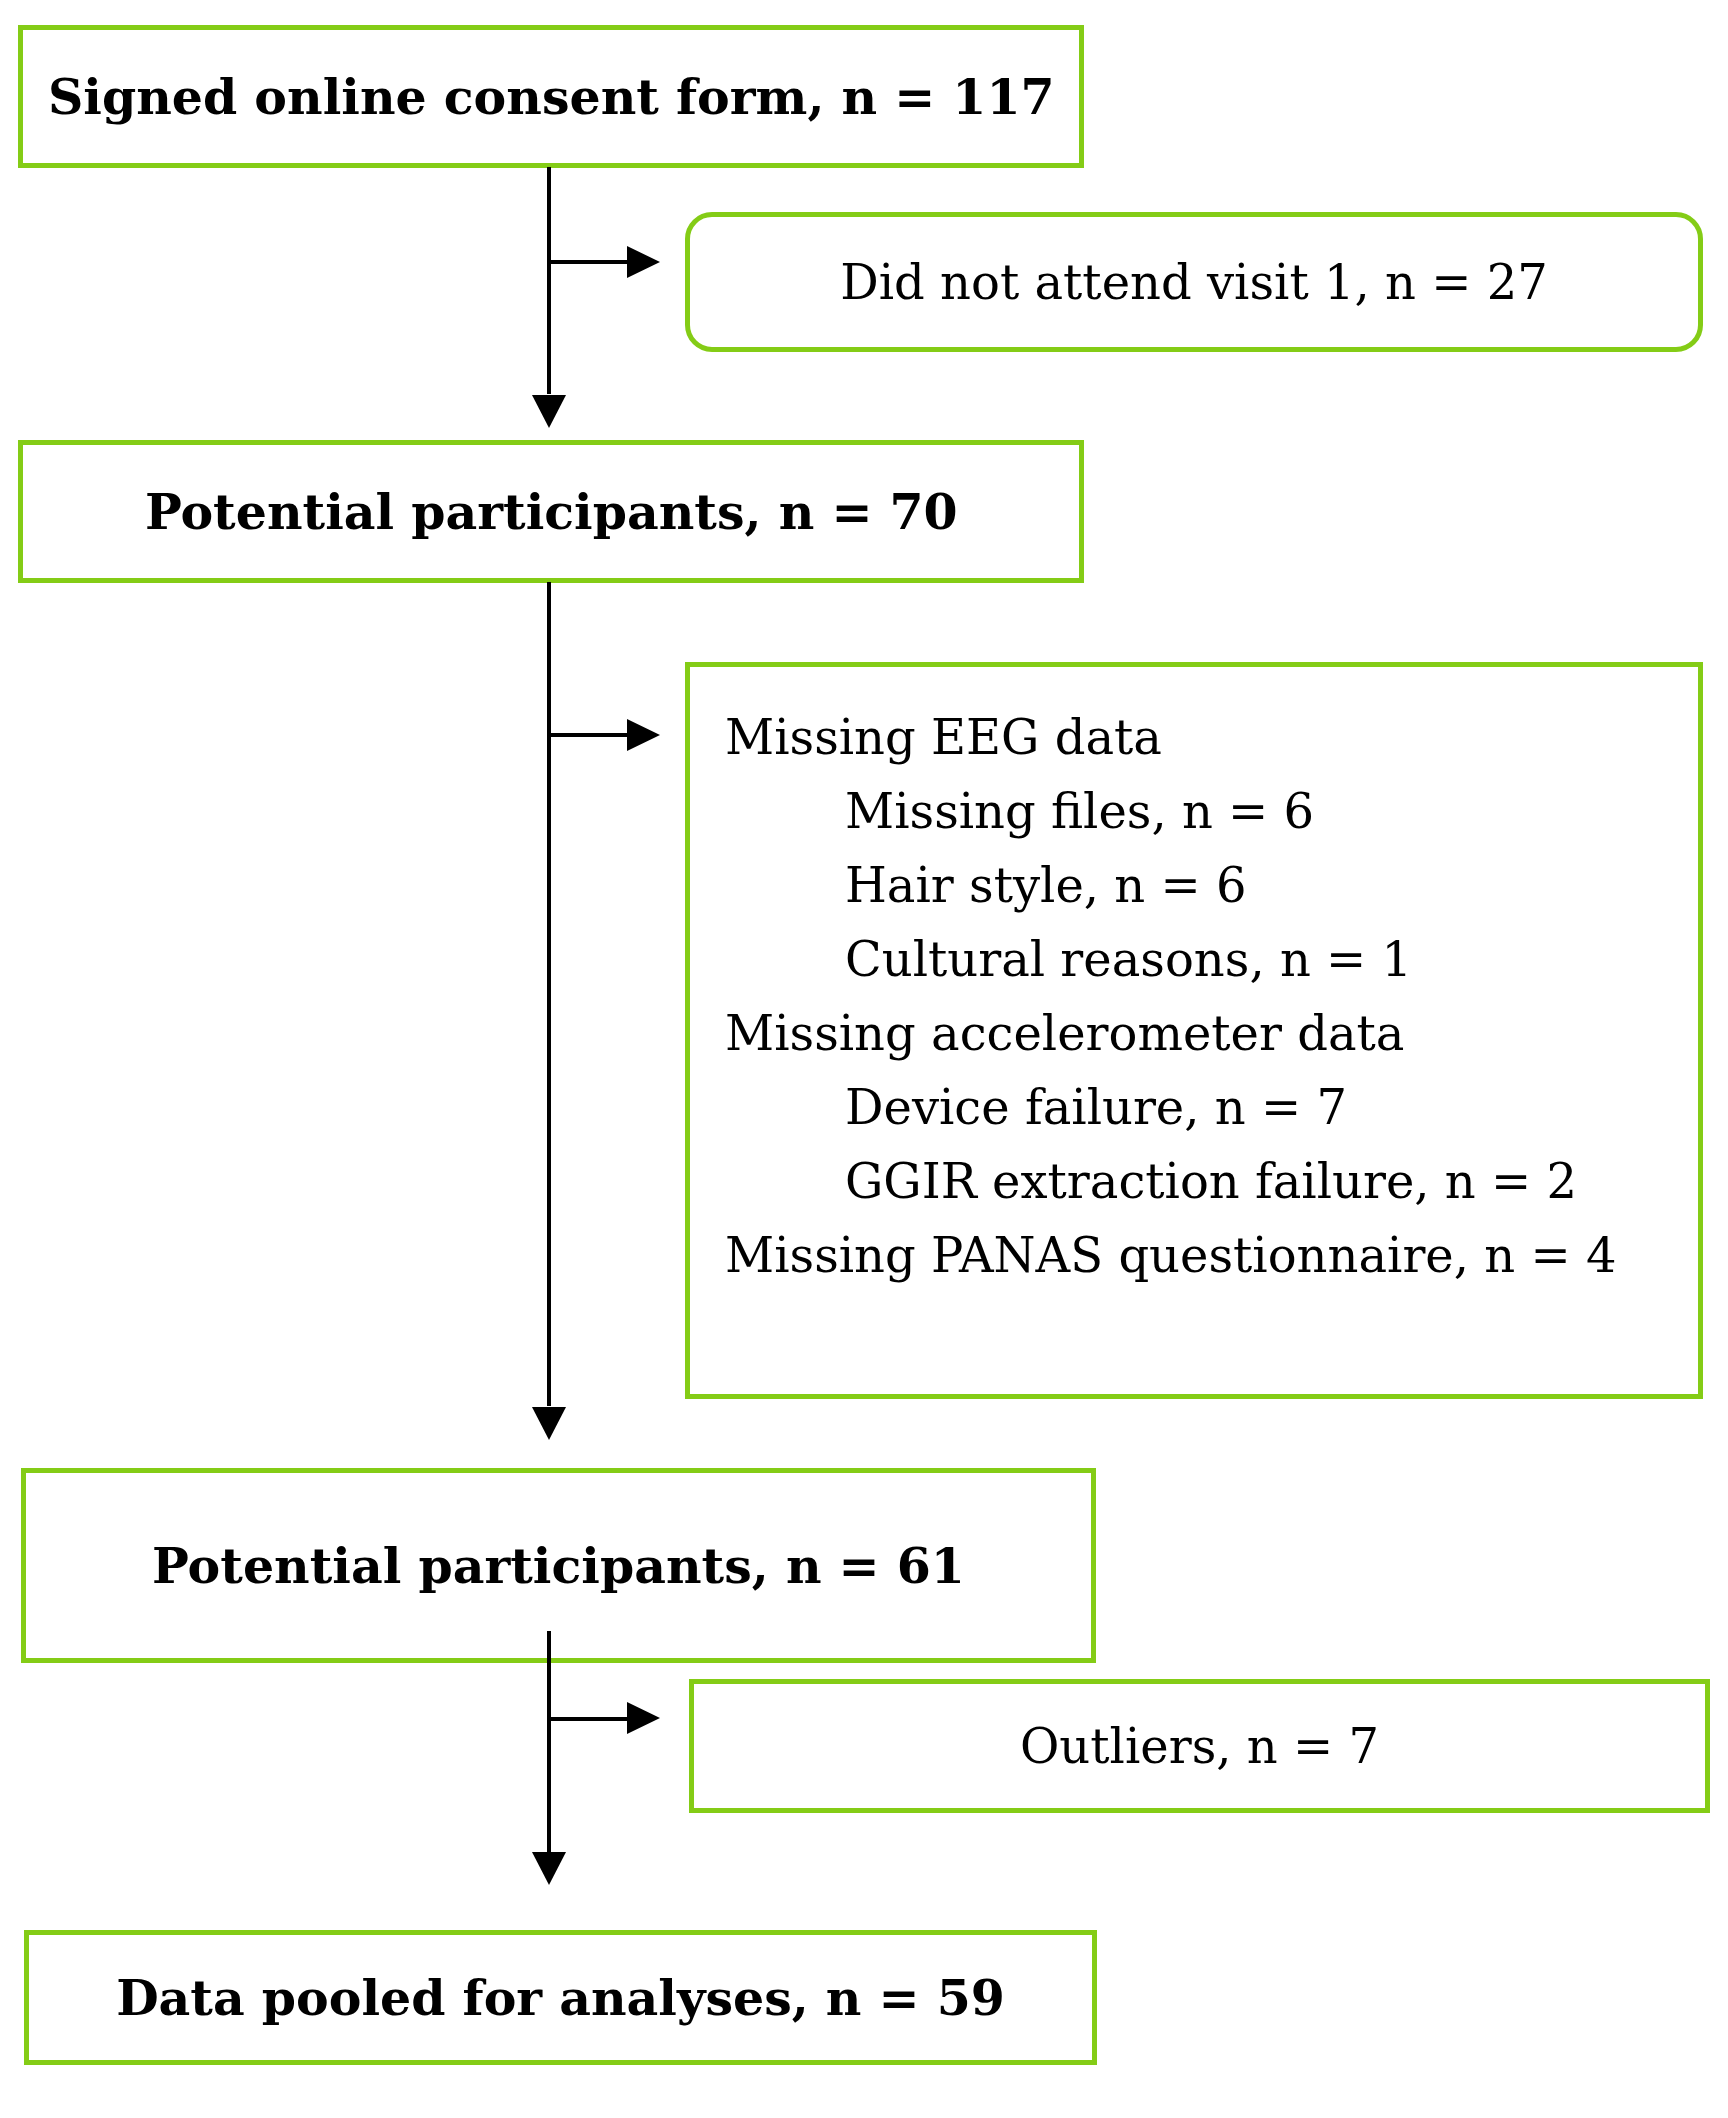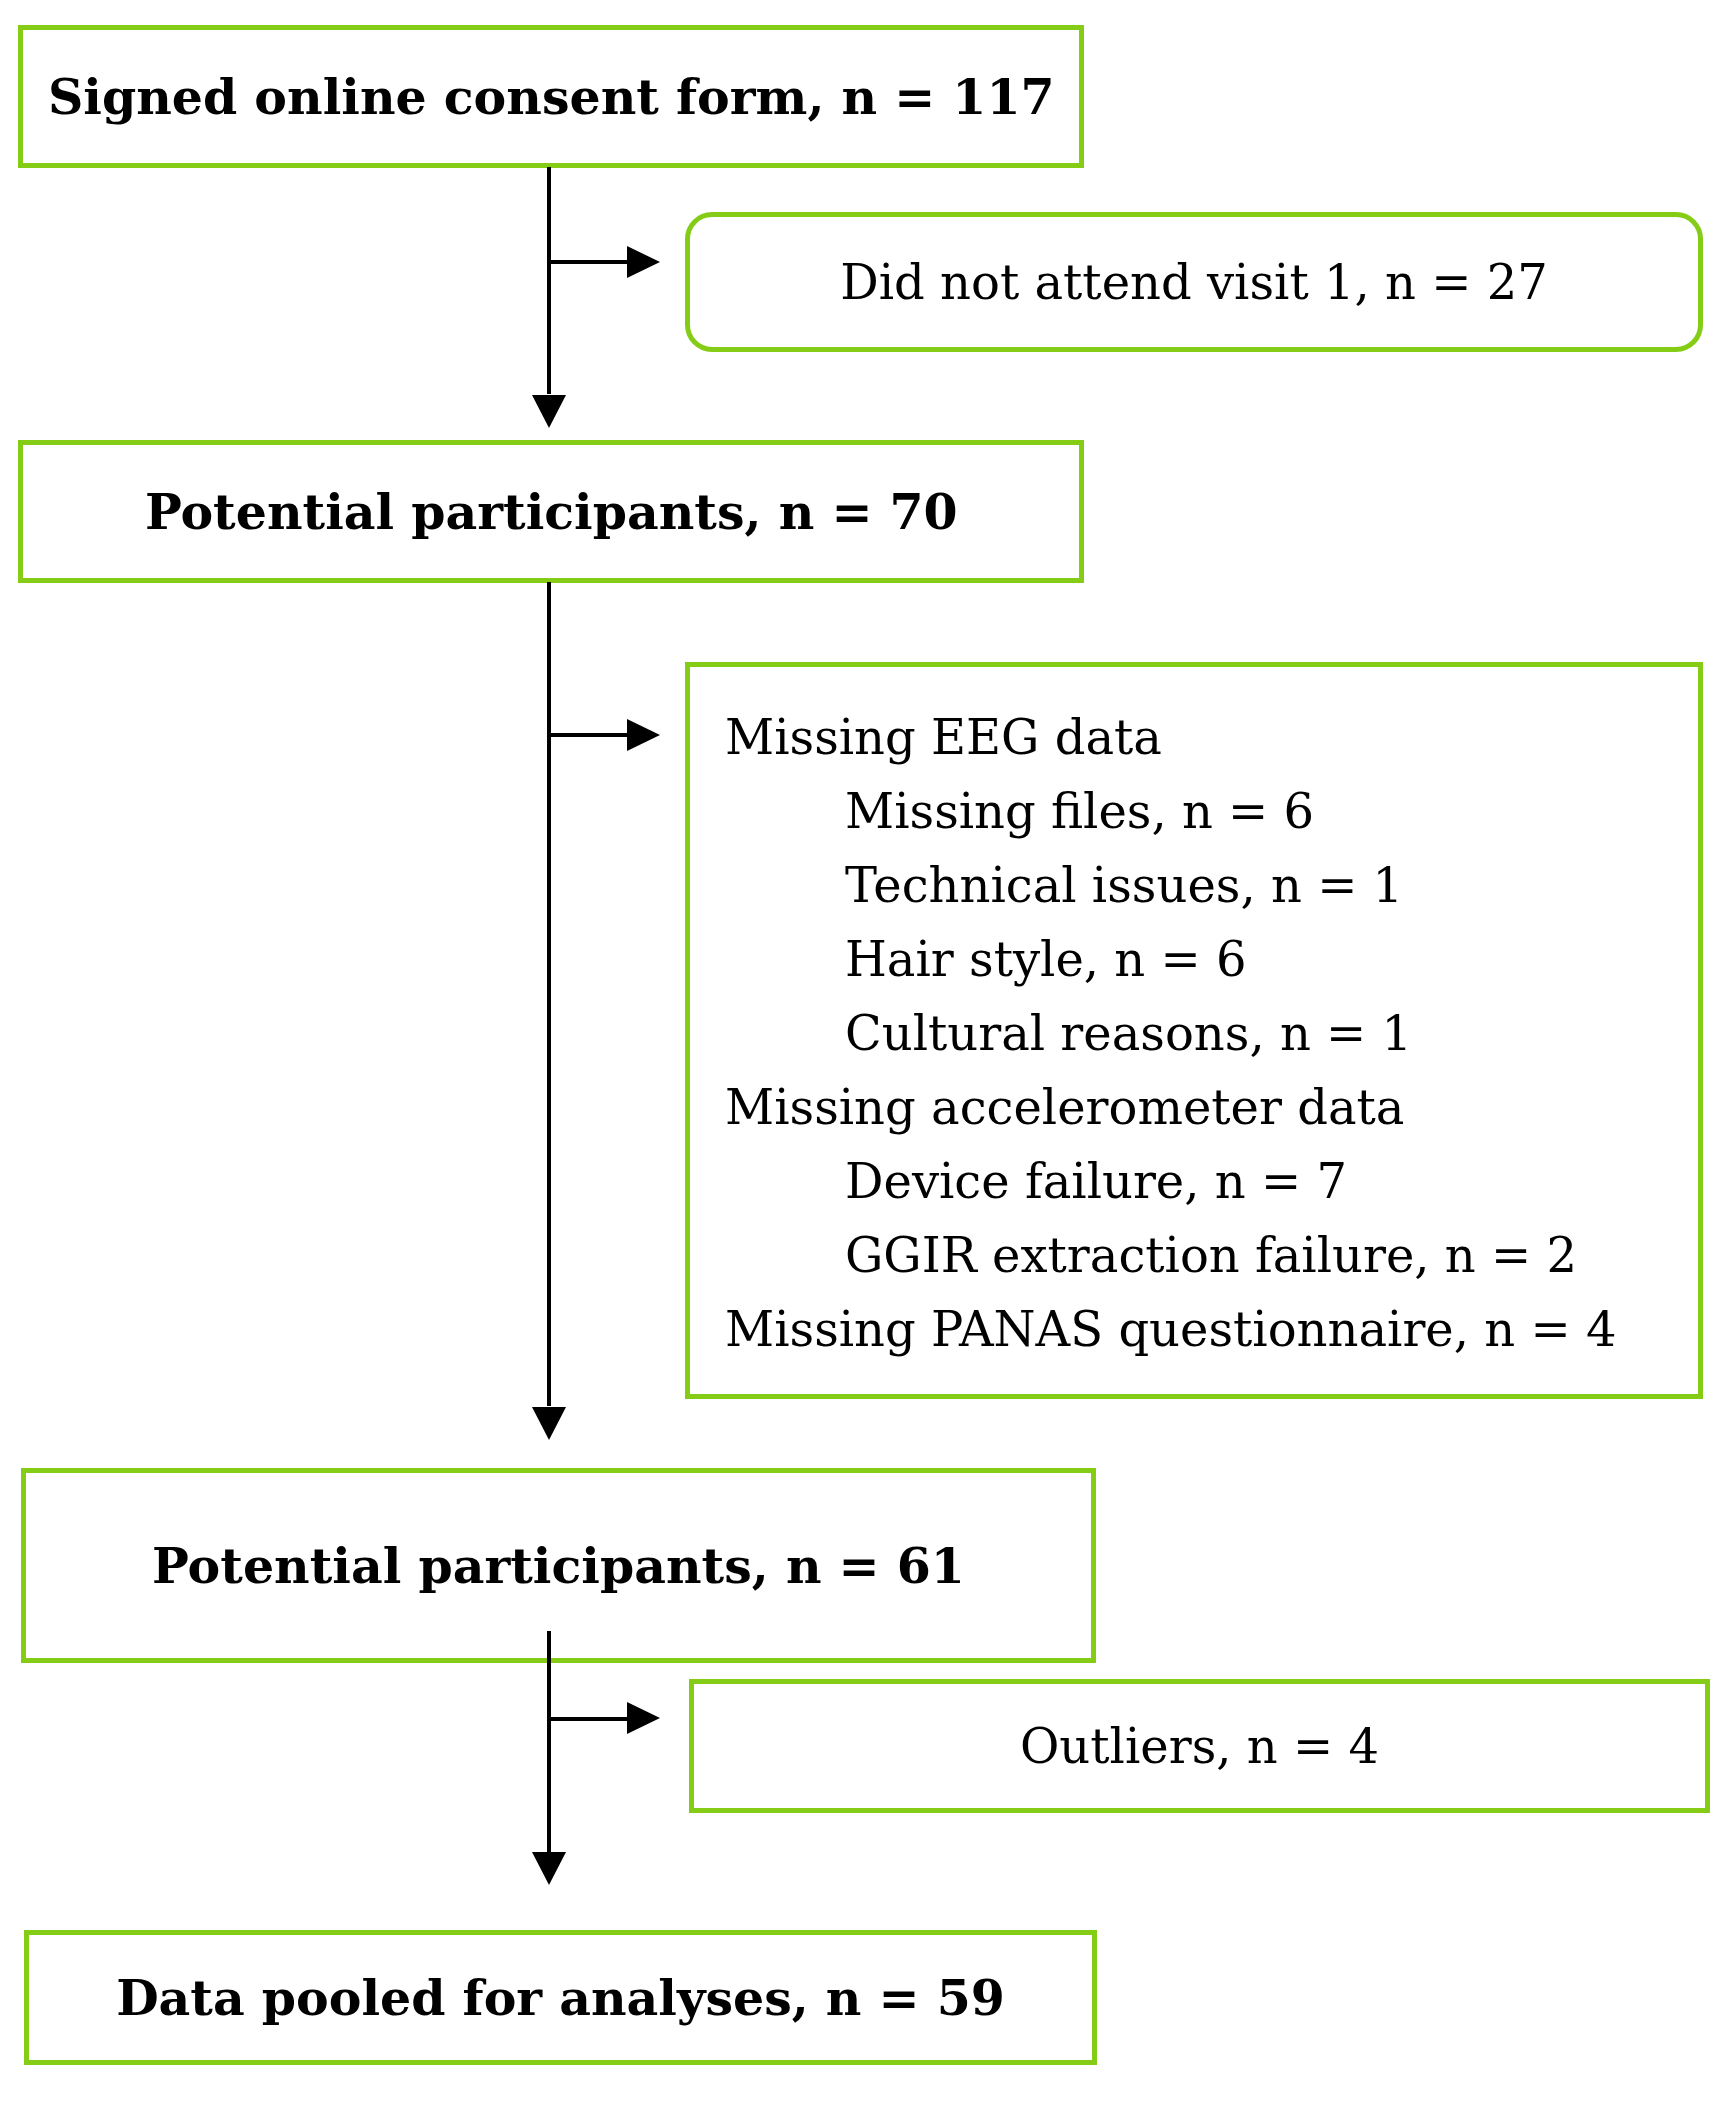--- a/index.html
+++ b/index.html
@@ -89,40 +89,39 @@
   </div>
 
   <div class="vline" id="vline-2"></div>
   <div class="hline" id="branch-2"></div>
   <div class="arrow-right" id="arrow-right-2"></div>
   <div class="arrow-down" id="arrow-down-2"></div>
 
   <div class="node" id="exclusion">
       <div class="xline indent-0">Missing EEG data</div>
       <div class="xline indent-1">Missing files, n = 6</div>
-      <div class="xline indent-1">Technical issues, n = 1</div>
       <div class="xline indent-1">Hair style, n = 6</div>
       <div class="xline indent-1">Cultural reasons, n = 1</div>
       <div class="xline indent-0">Missing accelerometer data</div>
       <div class="xline indent-1">Device failure, n = 7</div>
       <div class="xline indent-1">GGIR extraction failure, n = 2</div>
       <div class="xline indent-0">Missing PANAS questionnaire, n = 4</div>
     </div>
 
   <div class="node main" id="potential-61">
     <span class="lbl">Potential participants, n = 61</span>
   </div>
 
   <div class="vline" id="vline-3"></div>
   <div class="hline" id="branch-3"></div>
   <div class="arrow-right" id="arrow-right-3"></div>
   <div class="arrow-down" id="arrow-down-3"></div>
 
   <div class="node side" id="outliers">
-    <span class="lbl">Outliers, n = 4</span>
+    <span class="lbl">Outliers, n = 7</span>
   </div>
 
   <div class="node main" id="pooled">
     <span class="lbl">Data pooled for analyses, n = 59</span>
   </div>
 
 </div>
 
 
 </body></html>

